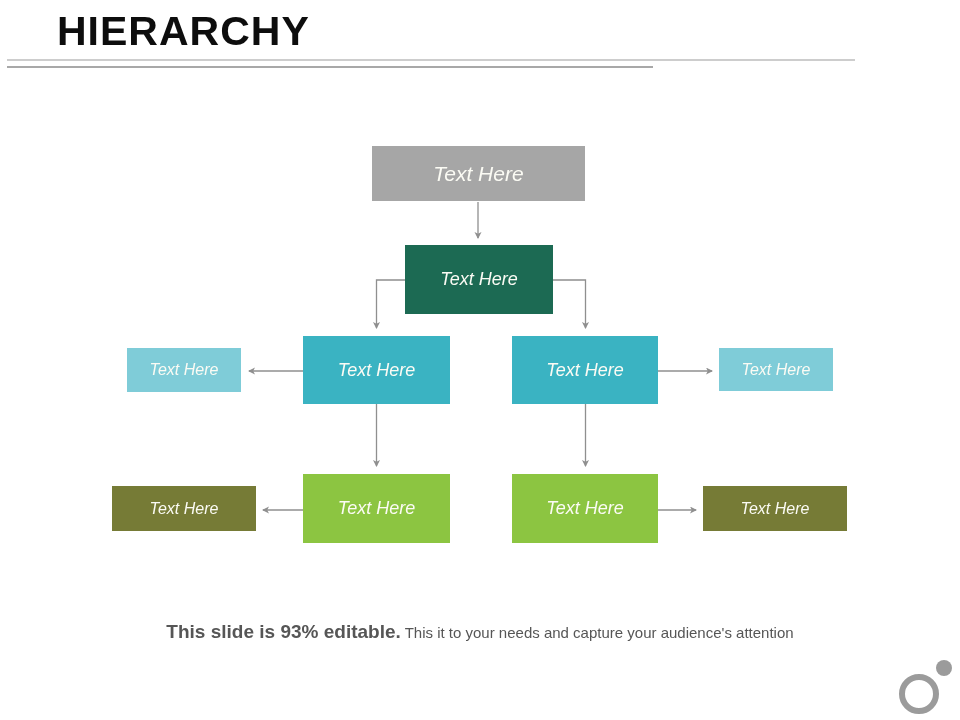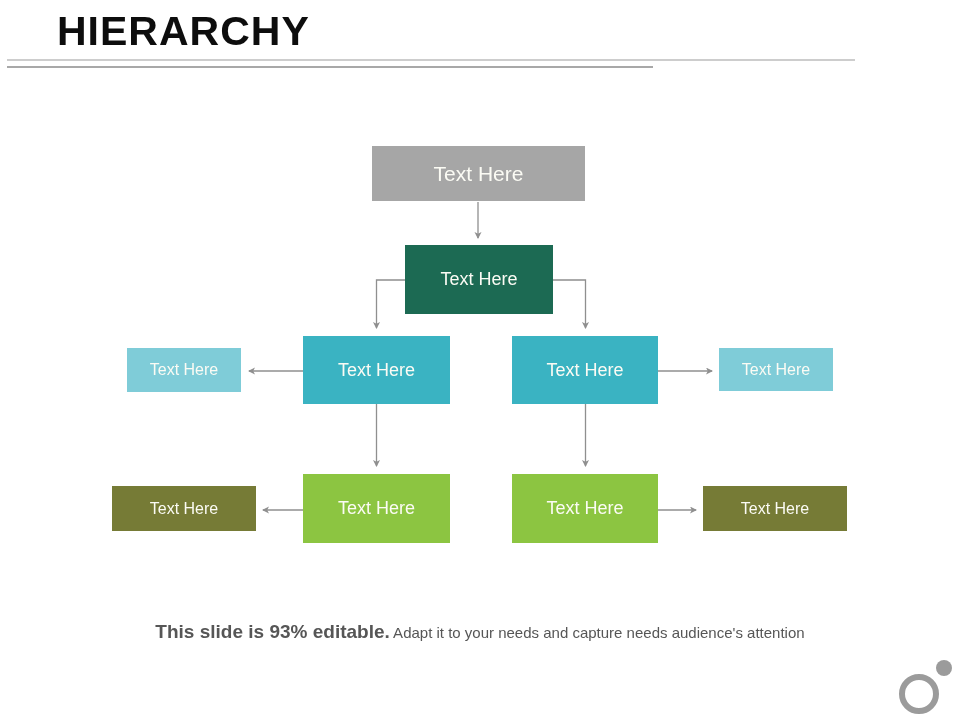--- a/index.html
+++ b/index.html
@@ -11,21 +11,21 @@
     position:absolute; left:57px; top:2px;
     font-size:41px; font-weight:bold; letter-spacing:1px;
     color:#0d0d0d;
   }
   .rule { position:absolute; height:2px; }
   .rule-light { left:7px; top:53px; width:848px; background:#cdcdcd; }
   .rule-dark  { left:7px; top:60px; width:646px; background:#a8a8a8; }
 
   .node {
     position:absolute; display:flex; align-items:center; justify-content:center;
-    color:#fbfbf4; text-align:center; box-sizing:border-box;
+    color:#fbfbf4; text-align:center; box-sizing:border-box;font-style:italic;
   }
   .n-root            { left:372px; top:140px; width:213px; height:55px; background:#a6a6a6; font-size:21px; }
   .n-manager         { left:405px; top:239px; width:148px; height:69px; background:#1c6a53; font-size:18px; }
   .n-branch-left     { left:303px; top:330px; width:147px; height:68px; background:#3ab3c2; font-size:18px; }
   .n-branch-right    { left:512px; top:330px; width:146px; height:68px; background:#3ab3c2; font-size:18px; }
   .n-side-left-top   { left:127px; top:342px; width:114px; height:44px; background:#7fccd8; font-size:16px; }
   .n-side-right-top  { left:719px; top:342px; width:114px; height:43px; background:#7fccd8; font-size:16px; }
   .n-leaf-left       { left:303px; top:468px; width:147px; height:69px; background:#8cc541; font-size:18px; }
   .n-leaf-right      { left:512px; top:468px; width:146px; height:69px; background:#8cc541; font-size:18px; }
   .n-side-left-bot   { left:112px; top:480px; width:144px; height:45px; background:#767b36; font-size:16px; }
@@ -95,21 +95,21 @@
     <span>Text Here</span>
   </div>
   <div class="node n-side-left-bot">
     <span>Text Here</span>
   </div>
   <div class="node n-side-right-bot">
     <span>Text Here</span>
   </div>
 
   <div class="footer">
-    <span class="bold-part">This slide is 93% editable.</span><span class="regular-part"> Adapt it to your needs and capture needs audience's attention</span>
+    <span class="bold-part">This slide is 93% editable.</span><span class="regular-part"> This it to your needs and capture your audience's attention</span>
   </div>
 
   <svg class="logo" viewBox="0 0 80 80">
     <circle cx="39" cy="48" r="17" fill="none" stroke="#9b9b9b" stroke-width="6"></circle>
     <circle cx="64" cy="22" r="8" fill="#9b9b9b"></circle>
   </svg>
 
 </div>
 
 </body></html>

